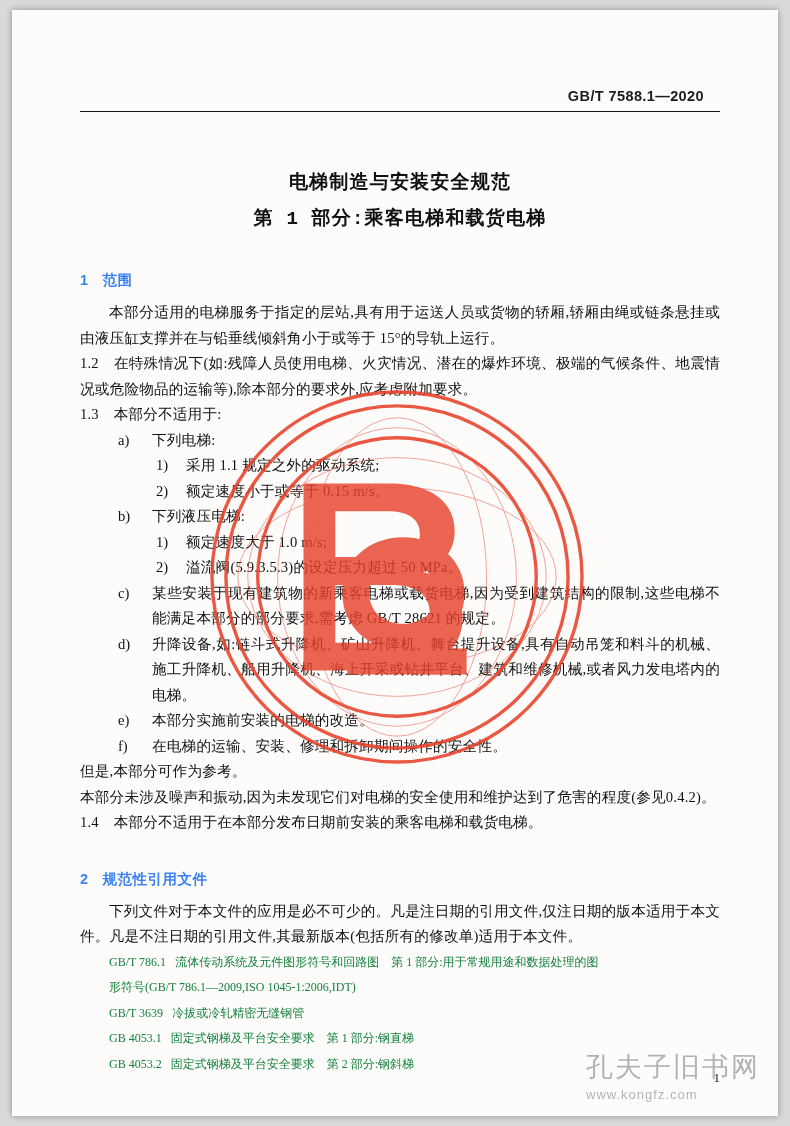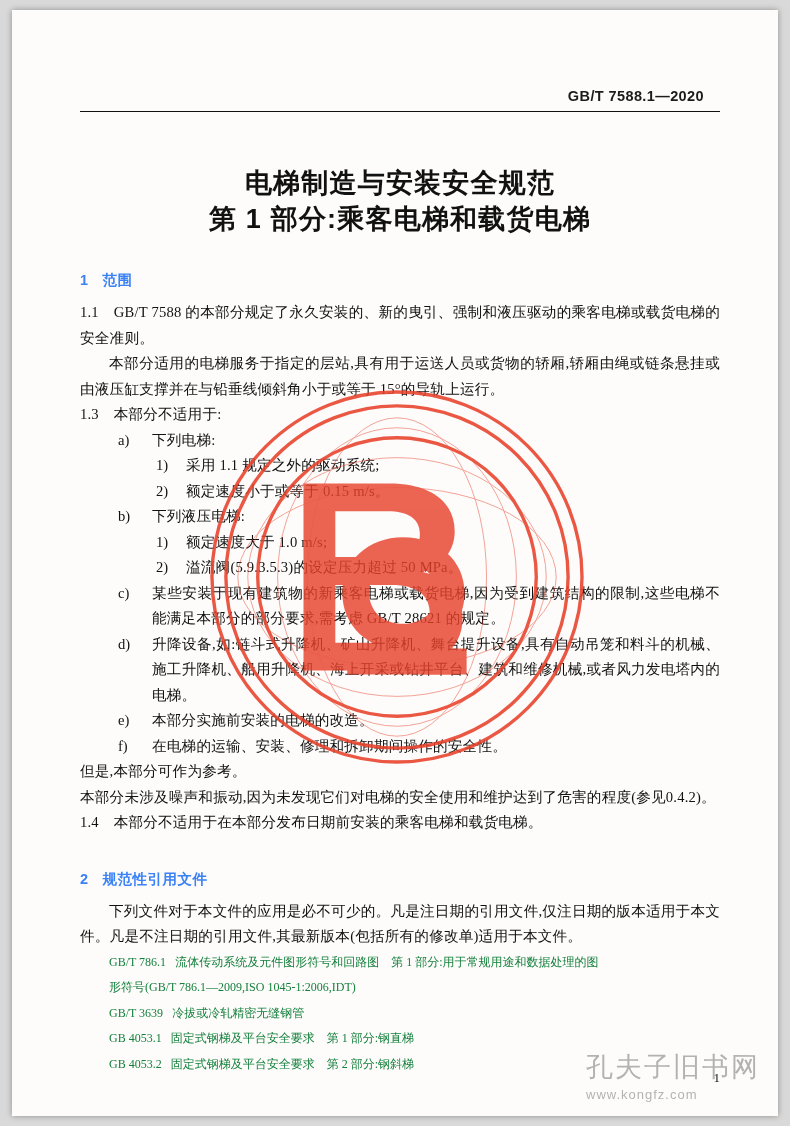--- a/index.html
+++ b/index.html
@@ -52,23 +52,23 @@
     top: 41px;
     border-top: 1.6px solid #111;
   }
   
   .title-block {
     margin-top: 55px;
     text-align: center;
     color: #111;
   }
   .title-line {
-    font-family: Liberation Sans, sans-serif;
+    font-family: Liberation Mono, monospace;
     font-weight: bold;
-    font-size: 27px;
+    font-size: 19px;
     letter-spacing: 1.2px;
     line-height: 36px;
   }
   
   .sec-head {
     font-family: "Liberation Sans", sans-serif;
     font-weight: bold;
     font-size: 14.5px;
     letter-spacing: 0.5px;
     margin-top: 34px;
@@ -170,22 +170,22 @@
 
     <div class="title-block">
       <div class="title-line">电梯制造与安装安全规范</div>
       <div class="title-line">第 1 部分:乘客电梯和载货电梯</div>
     </div>
 
     <div class="sec-head">
       <span class="num">1</span><span>范围</span>
     </div>
 
-    <p class="body">1.1　GB/T 7588 的本部分规定了永久安装的、新的曳引、强制和液压驱动的乘客电梯或载货电梯的安全准则。</p>
     <p class="body ind">本部分适用的电梯服务于指定的层站,具有用于运送人员或货物的轿厢,轿厢由绳或链条悬挂或由液压缸支撑并在与铅垂线倾斜角小于或等于 15°的导轨上运行。</p>
+    <p class="body">1.2　在特殊情况下(如:残障人员使用电梯、火灾情况、潜在的爆炸环境、极端的气候条件、地震情况或危险物品的运输等),除本部分的要求外,应考虑附加要求。</p>
     <p class="body">1.3　本部分不适用于:</p>
 
     <div class="clause lvl1">
       <div class="lbl">a)</div>
       <div class="txt">下列电梯:</div>
     </div>
     <div class="clause lvl2">
       <div class="lbl">1)</div>
       <div class="txt">采用 1.1 规定之外的驱动系统;</div>
     </div>

